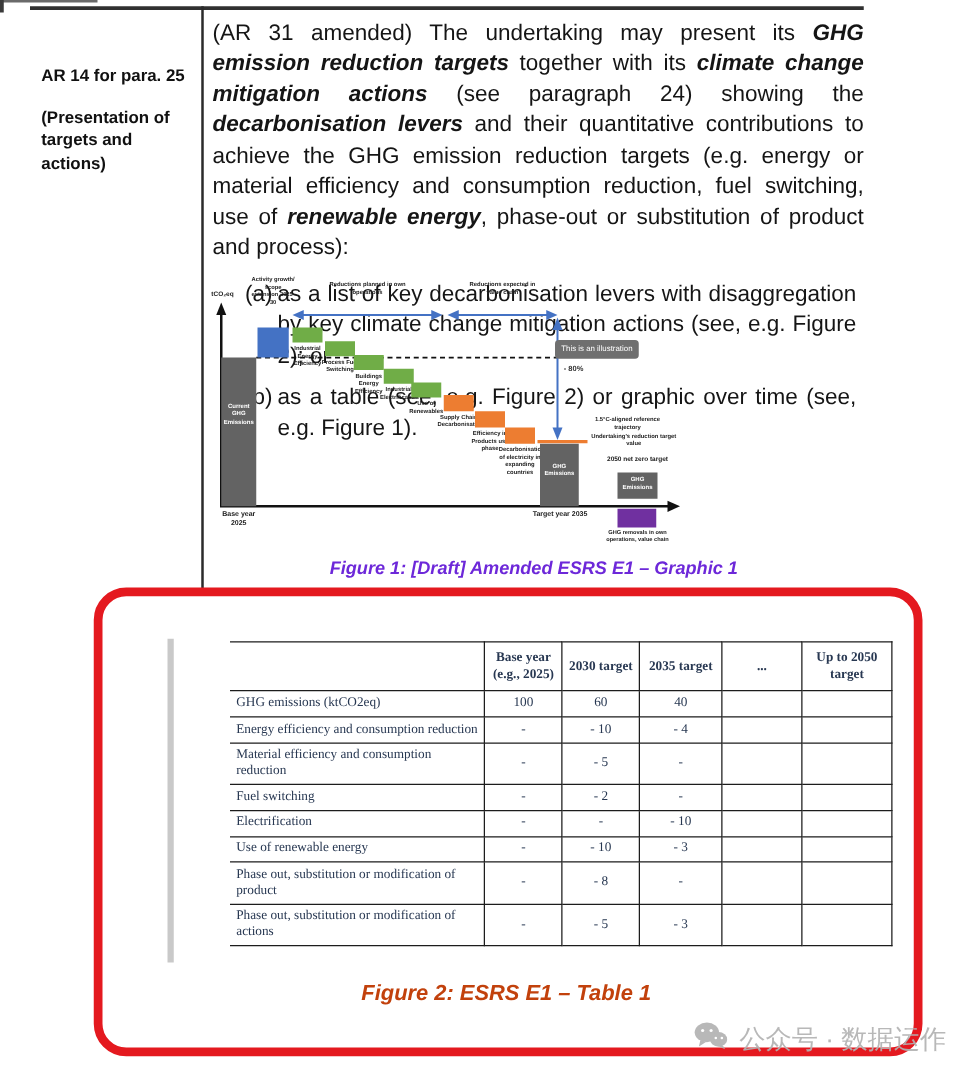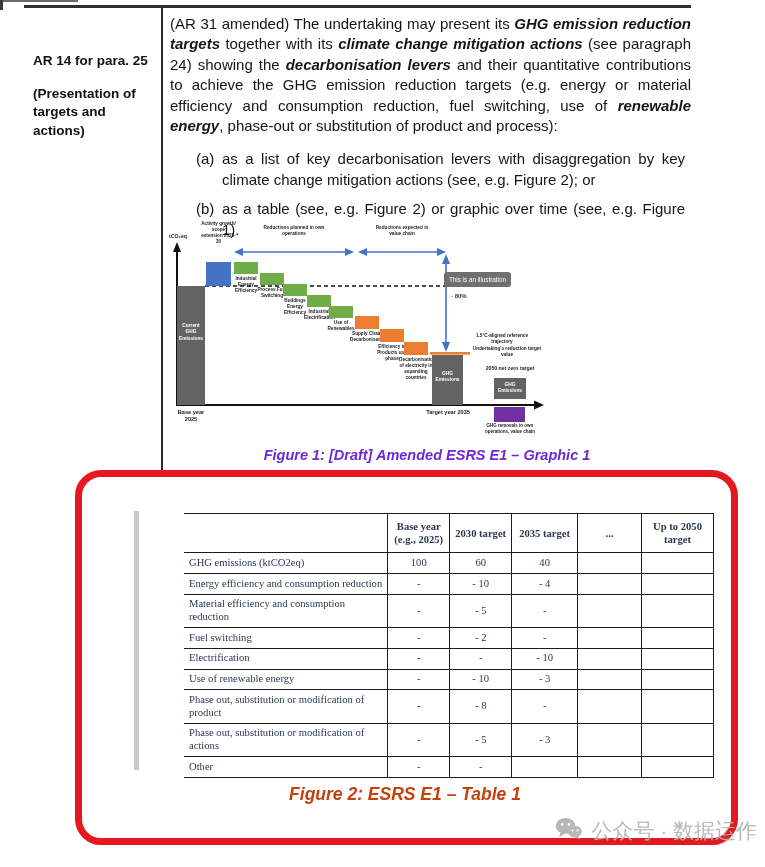--- a/index.html
+++ b/index.html
@@ -12,21 +12,21 @@
   .top-rule   { position:absolute; left:24px; top:5px; width:667px; height:2.5px; background:#303030; }
   .top-stub   { position:absolute; left:0; top:0; width:78px; height:2px; background:#6a6a6a; }
   .left-stub  { position:absolute; left:0; top:0; width:2.5px; height:10px; background:#3a3a3a; }
   .col-divider{ position:absolute; left:161px; top:5px; width:1.6px; height:466px; background:#2b2b2b; }
 
   
   .sidebar { position:absolute; left:33px; top:52px; width:122px; font-weight:700; font-size:13.5px; line-height:1.38; color:#111; }
   .sidebar .ref { margin-bottom:14px; }
 
   
-  .main-text { position:absolute; left:170px; top:14px; width:521px; font-size:15px; line-height:1.36; color:#151515; }
+  .main-text { position:absolute; left:170px; top:14px; width:521px; font-size:18px; line-height:1.36; color:#151515; }
   .main-text p { text-align:justify; }
   .bi { font-weight:700; font-style:italic; }
   .list { margin-top:13px; }
   .list-item { display:flex; margin-top:9px; }
   .list-item .marker { width:52px; padding-left:26px; flex:0 0 52px; }
   .list-item .li-text { flex:1; text-align:justify; padding-right:6px; }
 
   
   .chart { position:absolute; left:168px; top:213px; width:380px; height:232px; }
   .chart svg.axes { position:absolute; left:0; top:0; }
@@ -239,28 +239,20 @@
           <td></td>
         </tr>
         <tr>
           <td>Phase out, substitution or modification of actions</td>
           <td>-</td>
           <td>- 5</td>
           <td>- 3</td>
           <td></td>
           <td></td>
         </tr>
-        <tr>
-          <td>Other</td>
-          <td>-</td>
-          <td>-</td>
-          <td></td>
-          <td></td>
-          <td></td>
-        </tr>
       </tbody>
   </table>
 
   <div class="fig2-caption">Figure 2: ESRS E1 – Table 1</div>
 
   <div class="watermark">
     <svg width="27" height="23" viewBox="0 0 36 30">
       <ellipse cx="14" cy="11.5" rx="13" ry="10.5" fill="#b2b2b2"></ellipse>
       <polygon points="7,20 5.5,26.5 13.5,21.5" fill="#b2b2b2"></polygon>
       <circle cx="9.5" cy="9.5" r="1.7" fill="#fff"></circle>

